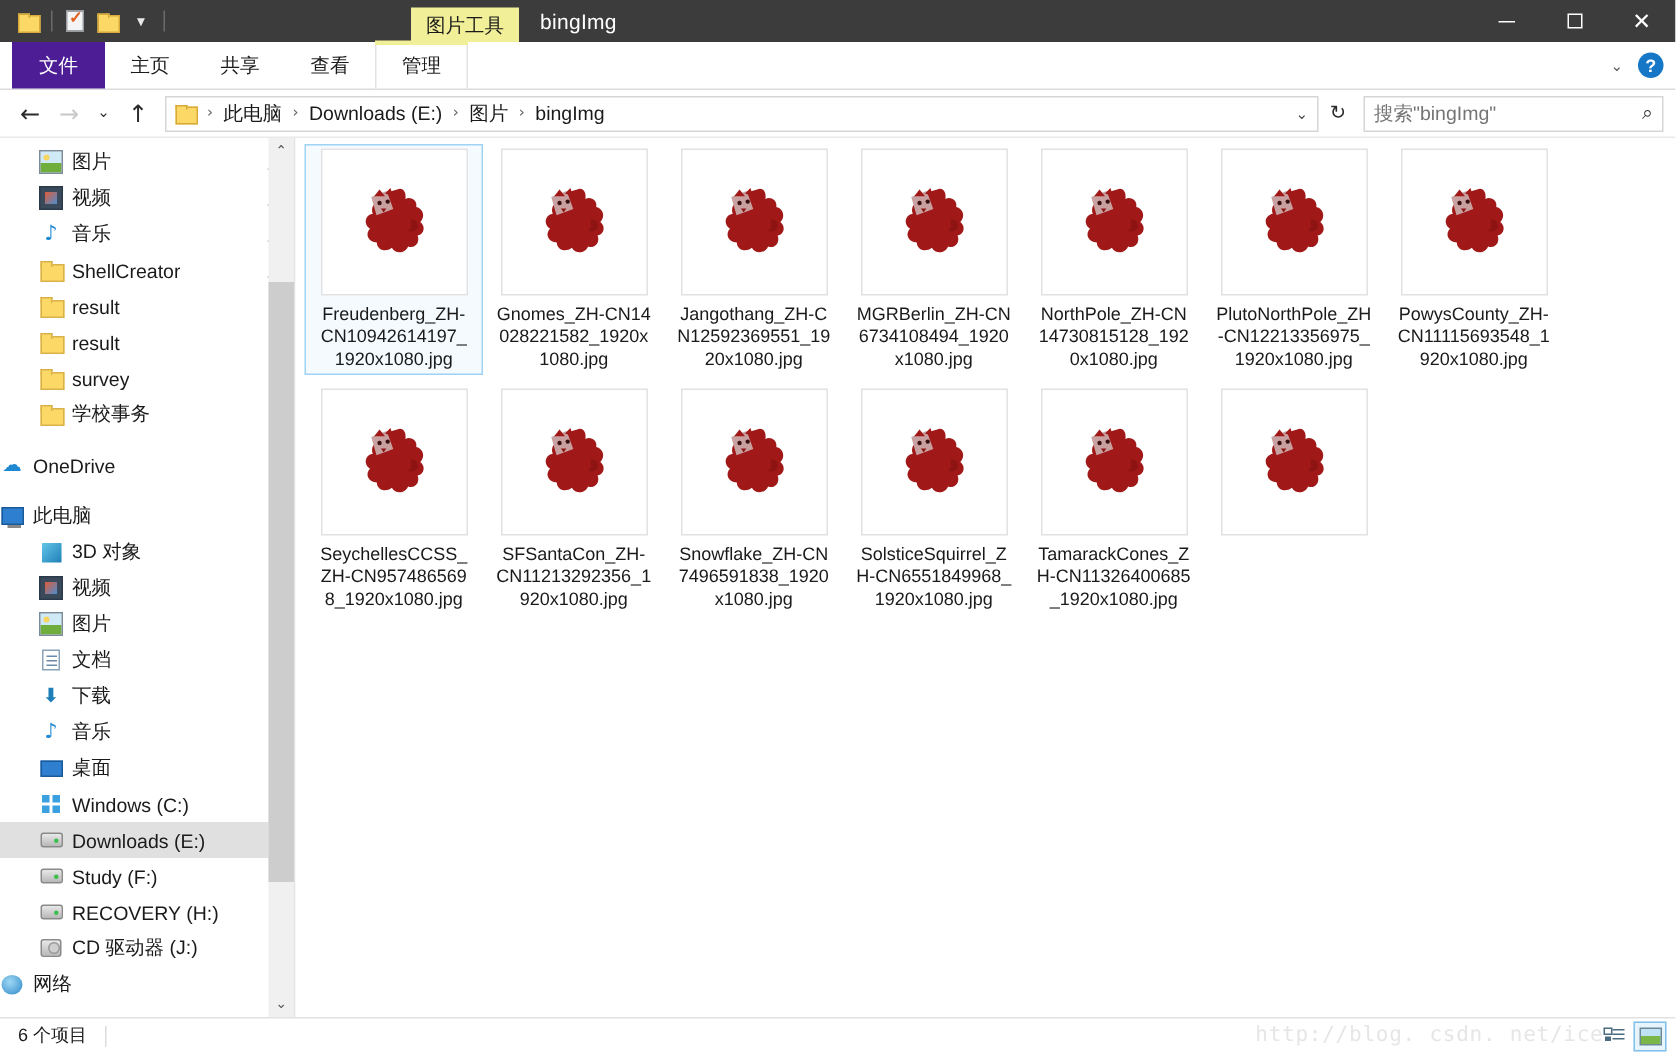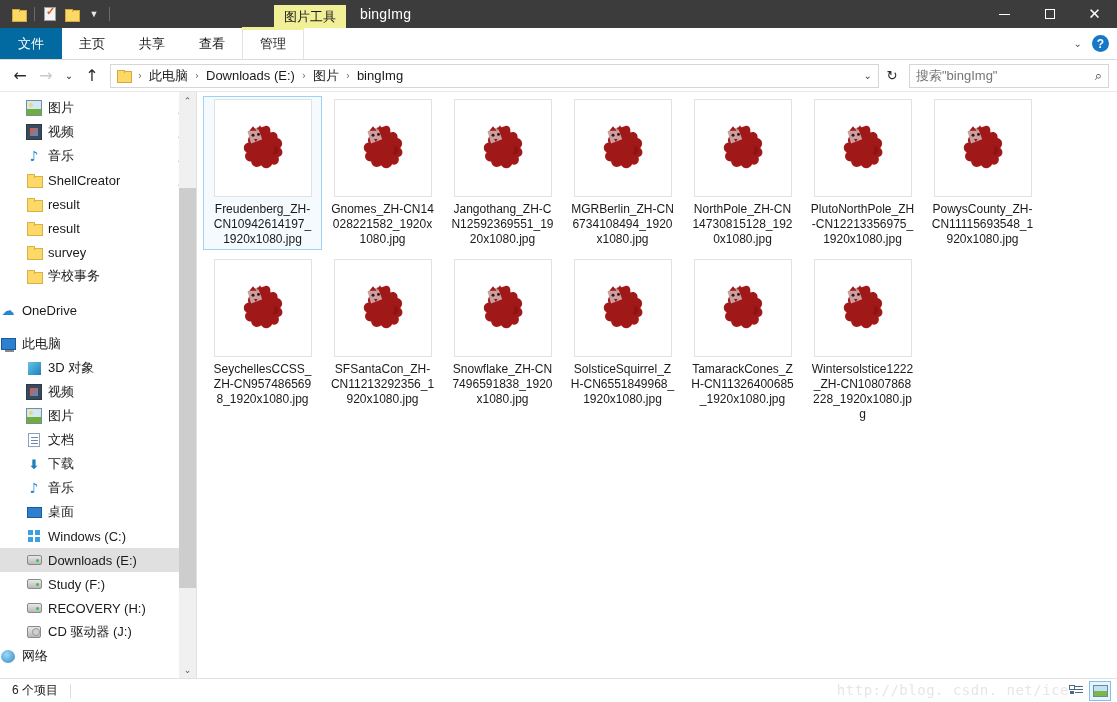--- a/index.html
+++ b/index.html
@@ -54,21 +54,21 @@
 
   
   .ribbon {
     height: 32px; background: #fff; display: flex; align-items: stretch;
     border-bottom: 1px solid #dcdcdc; flex: 0 0 32px;
   }
   .tab {
     padding: 0 17px; display: flex; align-items: center; font-size: 13px;
     color: #1a1a1a; position: relative;
   }
-  .tab.file { background: #0369a1; color: #fff; padding: 0 18px; }
+  .tab.file { background: #4c1d95; color: #fff; padding: 0 18px; margin-left: 8px; }
   .tab.contextual { border-left: 1px solid #e3e3e3; border-right: 1px solid #e3e3e3; text-align: center; }
   .tab.contextual::before {
     content: ""; position: absolute; left: -1px; right: -1px; top: -1px; height: 3px;
     background: #f2ef99;
   }
   .ribbon-right { margin-left: auto; display: flex; align-items: center; padding-right: 8px; gap: 10px; }
   .chev-sm { color: #555; font-size: 10px; }
   .help-btn {
     width: 17px; height: 17px; border-radius: 50%; background: #1577c6; color: #fff;
     font-size: 12px; display: flex; align-items: center; justify-content: center;
@@ -706,21 +706,20 @@
     <path d="M44 30 C48 30 50 33 49 36 C48 39 44 40 42 38 C44 37 45 35 44 33 Z" fill="#8e1414"></path>
     <path d="M16 12 L28 10 L30 24 L17 26 Z" fill="#c8a0a0" transform="rotate(-12 23 18)"></path>
     <path d="M17 13 L21 8 L25 13 Z" fill="#a01818"></path>
     <path d="M25 11 L29 7 L31 13 Z" fill="#a01818"></path>
     <circle cx="21" cy="18" r="1.6" fill="#3a1010"></circle>
     <circle cx="27" cy="17" r="1.6" fill="#3a1010"></circle>
     <path d="M22 22 L26 22 L24 25 Z" fill="#8e1414"></path>
   </g>
 </svg>
             </div>
-            <div class="tname">Wintersolstice1222_ZH-CN10807868228_1920x1080.jpg</div>
           </div>
         </div>
     </div>
   </div>
 
   <div class="statusbar">
     <span>6 个项目</span>
     <span class="st-sep"></span>
     <span class="watermark">http://blog. csdn. net/ice</span>
     <div class="view-btns">

